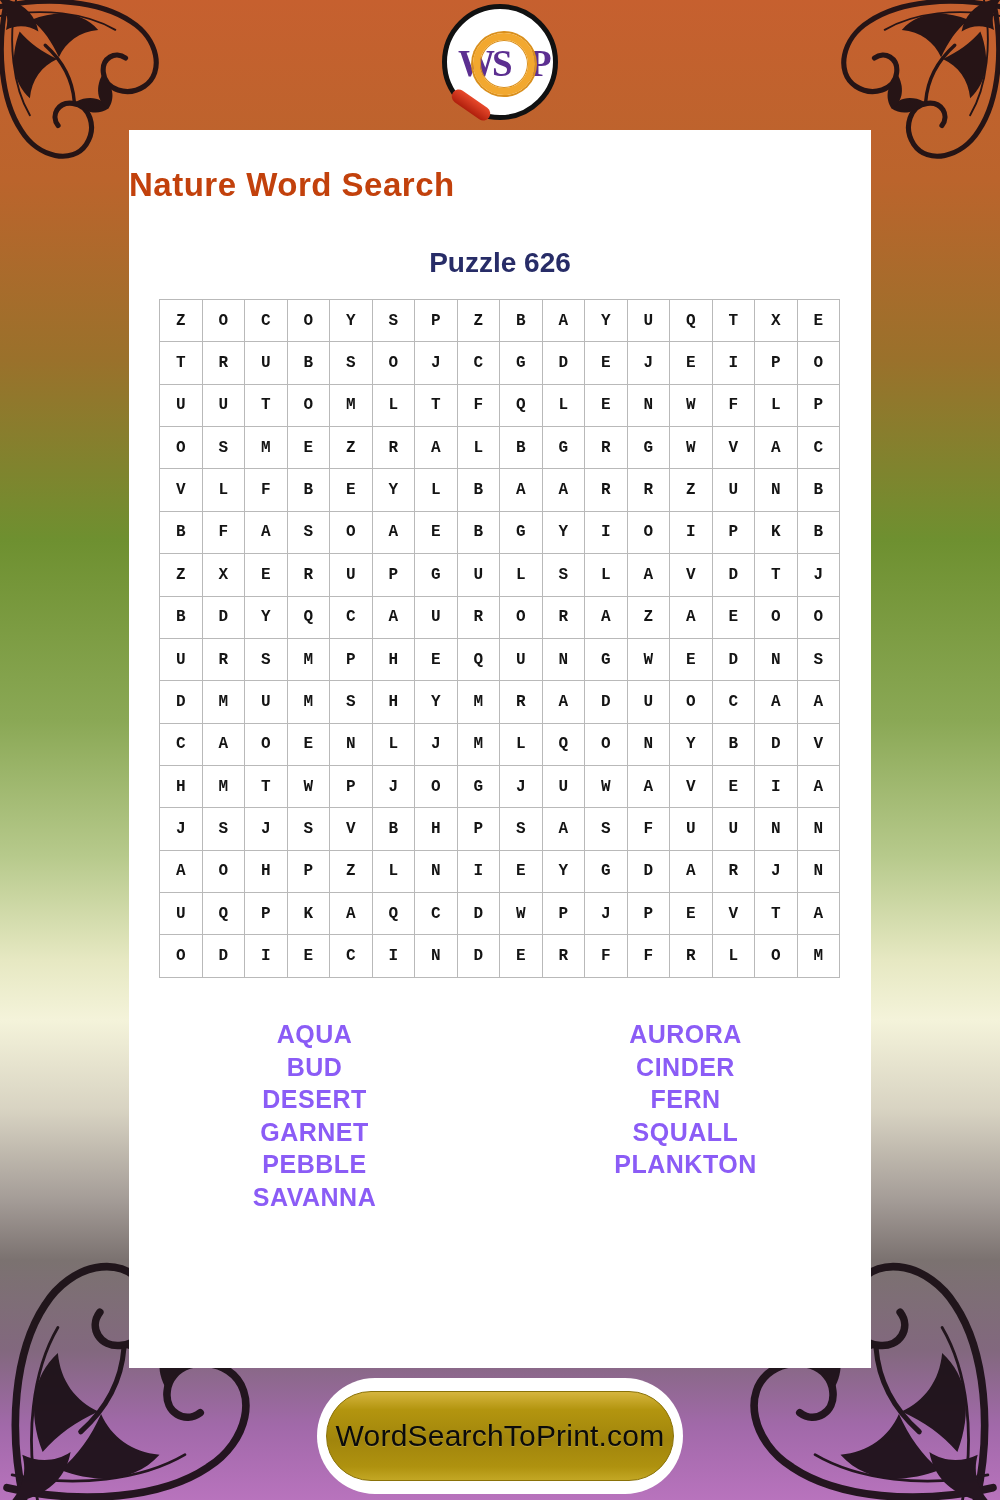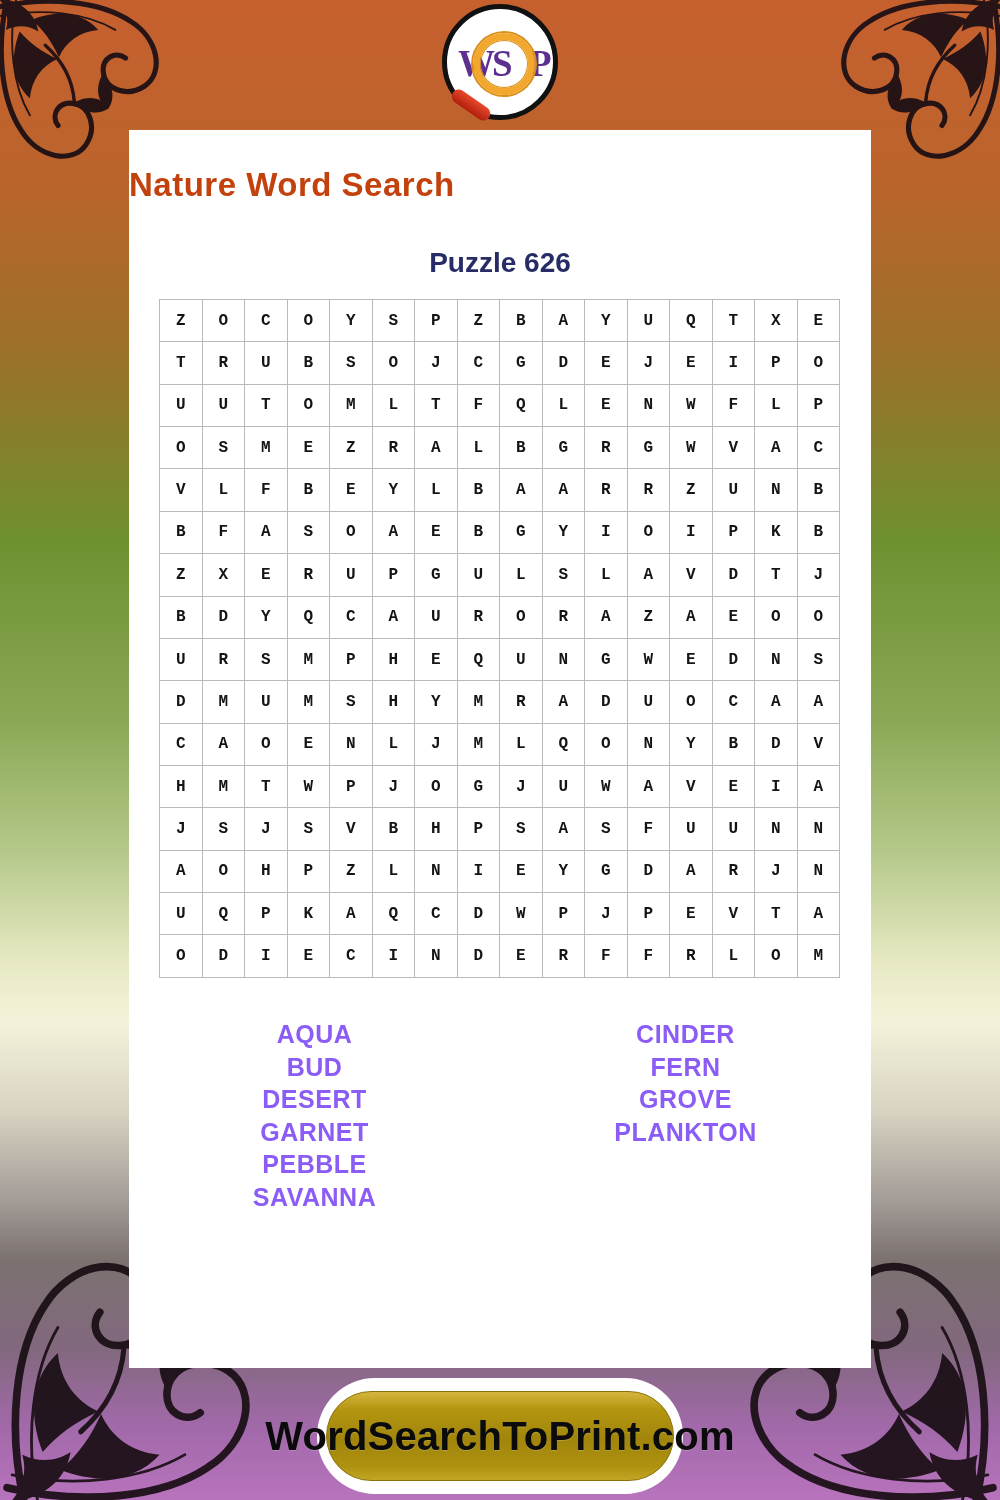--- a/index.html
+++ b/index.html
@@ -81,21 +81,21 @@
   #footer-pill {
     position:absolute; z-index:4; left:317px; top:1378px; width:366px; height:116px;
     background:#ffffff; border-radius:58px;
     display:flex; align-items:center; justify-content:center;
   }
   #footer-button {
     width:348px; height:90px; border-radius:45px;
     background:linear-gradient(180deg,#d6b53e 0%, #b3950f 20%, #a1850c 55%, #af920f 85%, #c3a724 100%);
     border:1px solid #8a7208;
     display:flex; align-items:center; justify-content:center;
-    font-size:40px; font-weight:bold; color:#0b0b0b;
+    font-size:30px; font-weight:normal; color:#0b0b0b;
     text-decoration:none; letter-spacing:0.2px;
     text-shadow:0 1px 0 rgba(255,255,255,0.18);
   }
 </style>
 </head>
 <body>
 
 <div id="page">
 
   <svg width="0" height="0" style="position:absolute">
@@ -406,23 +406,24 @@
     <div id="word-lists">
       <div class="word-col">
           <div class="word-item">AQUA</div>
           <div class="word-item">BUD</div>
           <div class="word-item">DESERT</div>
           <div class="word-item">GARNET</div>
           <div class="word-item">PEBBLE</div>
           <div class="word-item">SAVANNA</div>
         </div>
       <div class="word-col">
+          <div class="word-item">AURORA</div>
           <div class="word-item">CINDER</div>
           <div class="word-item">FERN</div>
-          <div class="word-item">GROVE</div>
+          <div class="word-item">SQUALL</div>
           <div class="word-item">PLANKTON</div>
         </div>
     </div>
   </div>
 
   <div id="footer-pill">
     <a id="footer-button" href="#">WordSearchToPrint.com</a>
   </div>
 
 </div>

